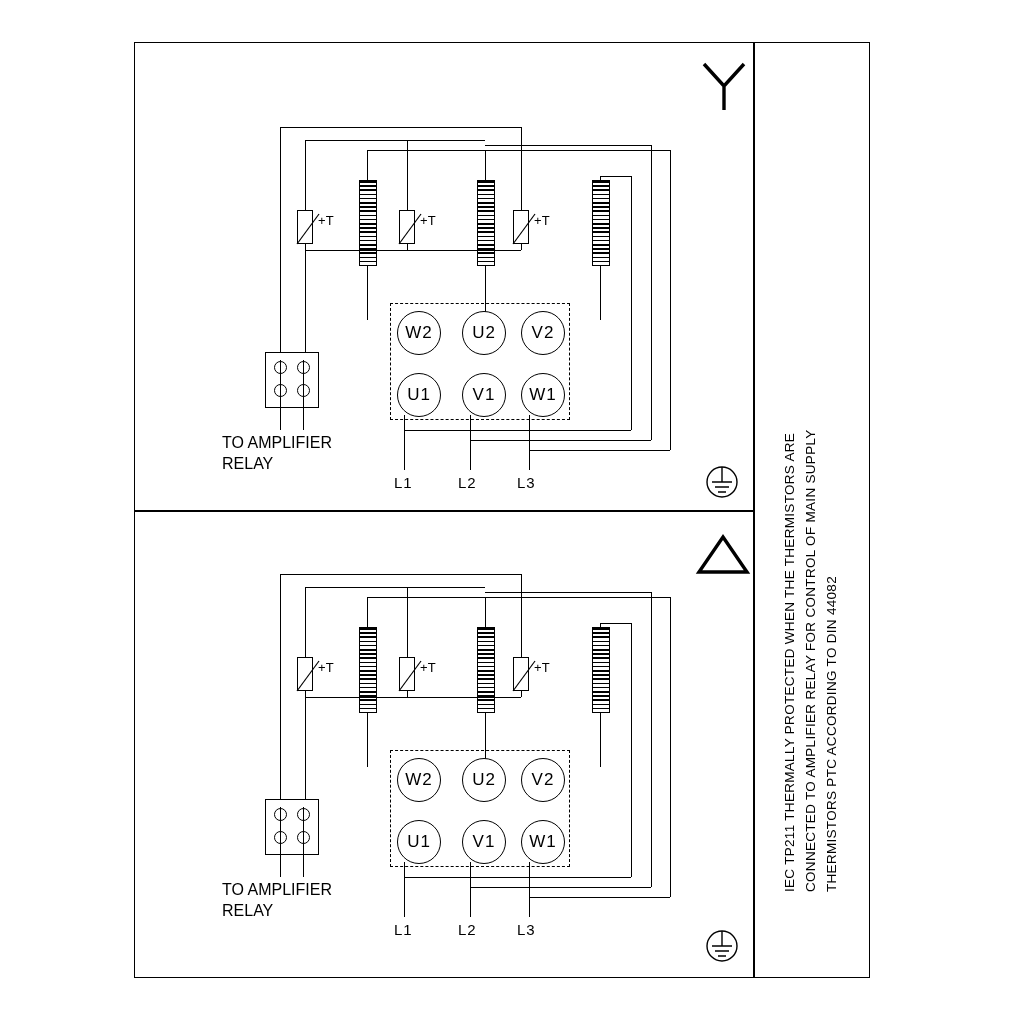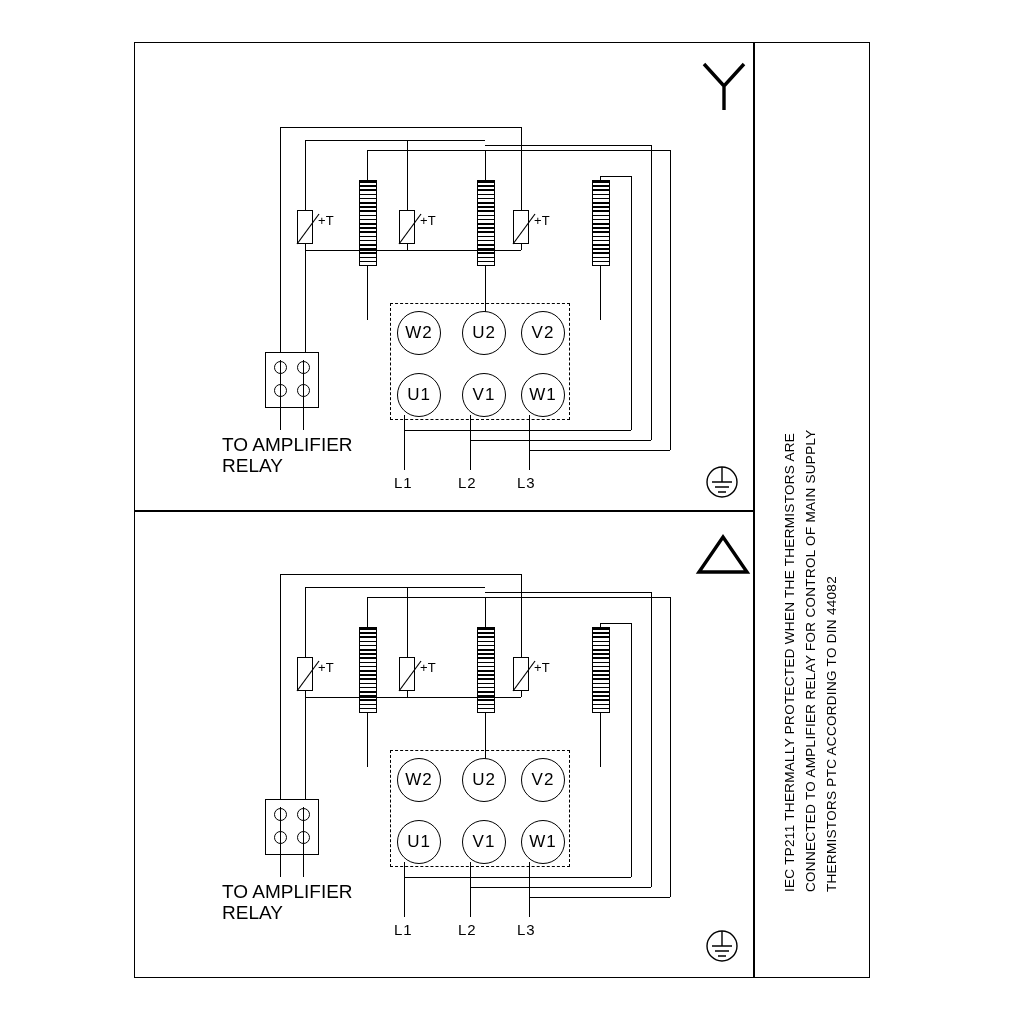--- a/index.html
+++ b/index.html
@@ -89,21 +89,21 @@
     font-size: 17px;
     letter-spacing: 1px;
   }
   .dashbox {
     position: absolute;
     box-sizing: border-box;
     border: 1.2px dashed #000;
   }
   .label {
     position: absolute;
-    font-size: 19px;
+    font-size: 16px;
     white-space: nowrap;
   }
   .phase-label {
     position: absolute;
     font-size: 15px;
     letter-spacing: 1px;
   }
   .connbox {
     position: absolute;
     box-sizing: border-box;

